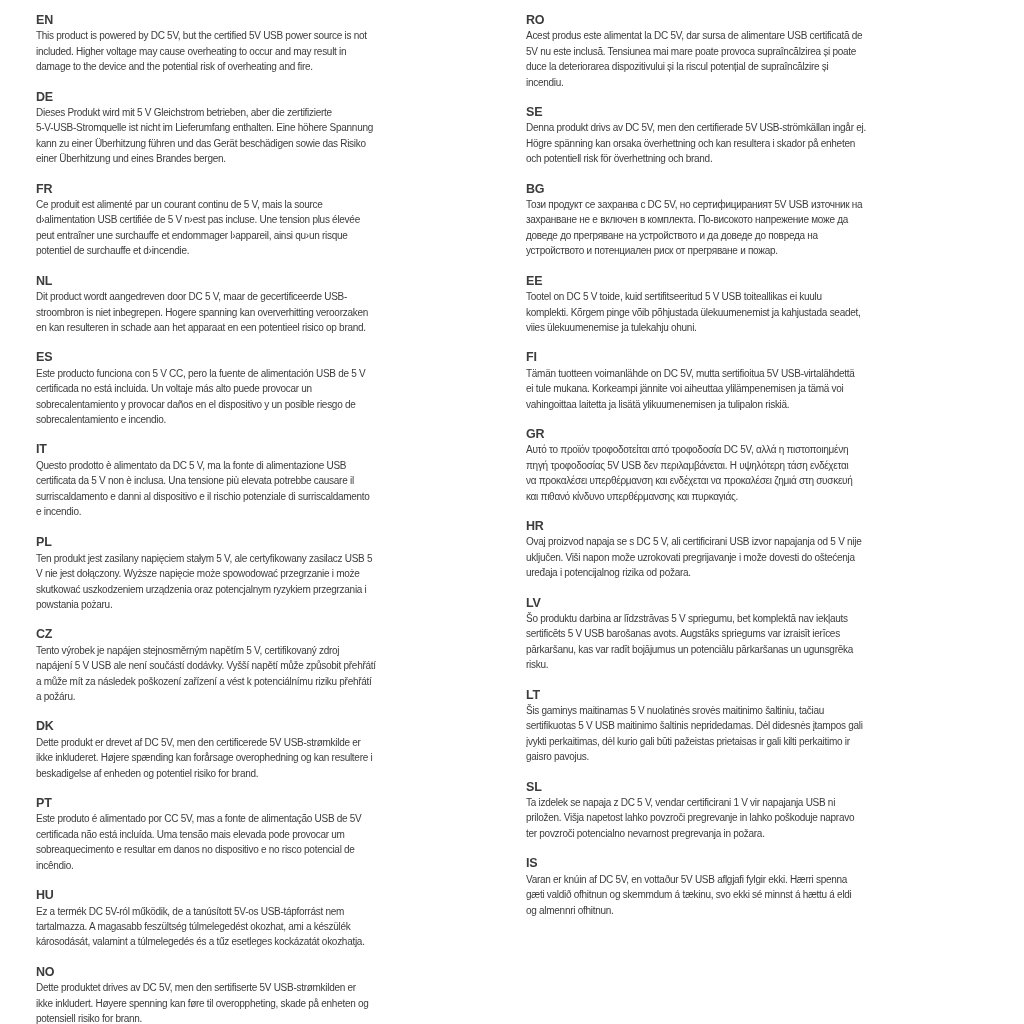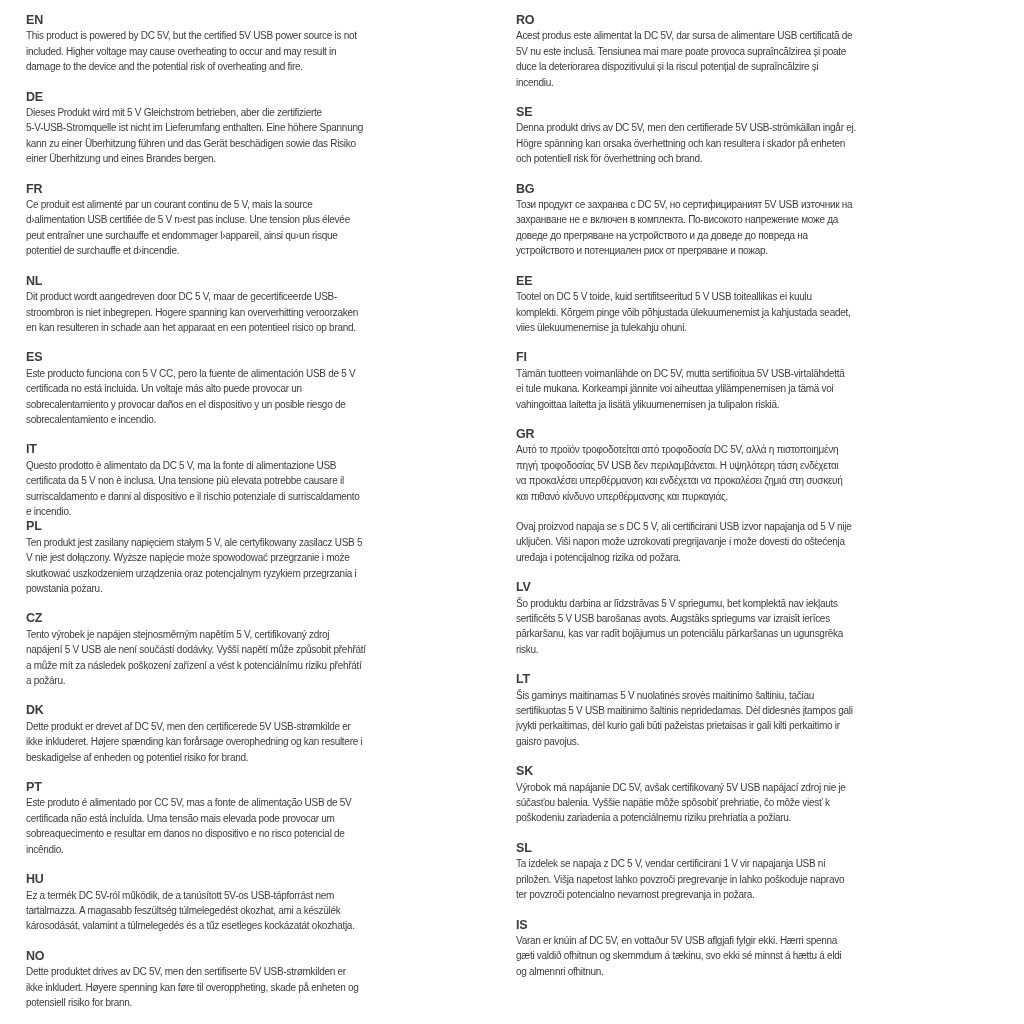--- a/index.html
+++ b/index.html
@@ -8,21 +8,21 @@
     background: #ffffff;
     width: 1024px;
     height: 1024px;
     overflow: hidden;
     font-family: "Liberation Sans", "DejaVu Sans", sans-serif;
   }
   .page {
     box-sizing: border-box;
     width: 1024px;
     height: 1024px;
-    padding: 13px 0 0 26px;
+    padding: 13px 0 0 36px;
     display: grid;
     grid-template-columns: 484px 498px;
     column-gap: 6px;
     background: #ffffff;
   }
   .col {
     overflow: hidden;
   }
   .lang-section {
     margin: 0 0 15px 0;
@@ -38,21 +38,21 @@
   .lang-text {
     margin: 0;
     font-size: 10px;
     line-height: 15.4px;
     font-weight: 400;
     color: #3c3c3c;
     letter-spacing: -0.28px;
     white-space: pre;
   }
   
-  #col-left .lang-section:nth-child(6) { margin-bottom: 0; }
+  #col-left .lang-section:nth-child(6) { margin-bottom: 16px; }
 </style>
 </head>
 <body>
 
 <div class="page">
   <div class="col" id="col-left">
   <section class="lang-section">
     <h2 class="lang-code">EN</h2>
     <p class="lang-text">This product is powered by DC 5V, but the certified 5V USB power source is not
 included. Higher voltage may cause overheating to occur and may result in
@@ -183,20 +183,21 @@
 
   <section class="lang-section">
     <h2 class="lang-code">GR</h2>
     <p class="lang-text">Αυτό το προϊόν τροφοδοτείται από τροφοδοσία DC 5V, αλλά η πιστοποιημένη
 πηγή τροφοδοσίας 5V USB δεν περιλαμβάνεται. Η υψηλότερη τάση ενδέχεται
 να προκαλέσει υπερθέρμανση και ενδέχεται να προκαλέσει ζημιά στη συσκευή
 και πιθανό κίνδυνο υπερθέρμανσης και πυρκαγιάς.</p>
   </section>
 
   <section class="lang-section">
+    <h2 class="lang-code">HR</h2>
     <p class="lang-text">Ovaj proizvod napaja se s DC 5 V, ali certificirani USB izvor napajanja od 5 V nije
 uključen. Viši napon može uzrokovati pregrijavanje i može dovesti do oštećenja
 uređaja i potencijalnog rizika od požara.</p>
   </section>
 
   <section class="lang-section">
     <h2 class="lang-code">LV</h2>
     <p class="lang-text">Šo produktu darbina ar līdzstrāvas 5 V spriegumu, bet komplektā nav iekļauts
 sertificēts 5 V USB barošanas avots. Augstāks spriegums var izraisīt ierīces
 pārkaršanu, kas var radīt bojājumus un potenciālu pārkaršanas un ugunsgrēka
@@ -204,26 +205,20 @@
   </section>
 
   <section class="lang-section">
     <h2 class="lang-code">LT</h2>
     <p class="lang-text">Šis gaminys maitinamas 5 V nuolatinės srovės maitinimo šaltiniu, tačiau
 sertifikuotas 5 V USB maitinimo šaltinis nepridedamas. Dėl didesnės įtampos gali
 įvykti perkaitimas, dėl kurio gali būti pažeistas prietaisas ir gali kilti perkaitimo ir
 gaisro pavojus.</p>
   </section>
 
-  <section class="lang-section">
-    <h2 class="lang-code">SK</h2>
-    <p class="lang-text">Výrobok má napájanie DC 5V, avšak certifikovaný 5V USB napájací zdroj nie je
-súčasťou balenia. Vyššie napätie môže spôsobiť prehriatie, čo môže viesť k
-poškodeniu zariadenia a potenciálnemu riziku prehriatia a požiaru.</p>
-  </section>
 
   <section class="lang-section">
     <h2 class="lang-code">SL</h2>
     <p class="lang-text">Ta izdelek se napaja z DC 5 V, vendar certificirani 1 V vir napajanja USB ni
 priložen. Višja napetost lahko povzroči pregrevanje in lahko poškoduje napravo
 ter povzroči potencialno nevarnost pregrevanja in požara.</p>
   </section>
 
   <section class="lang-section">
     <h2 class="lang-code">IS</h2>

